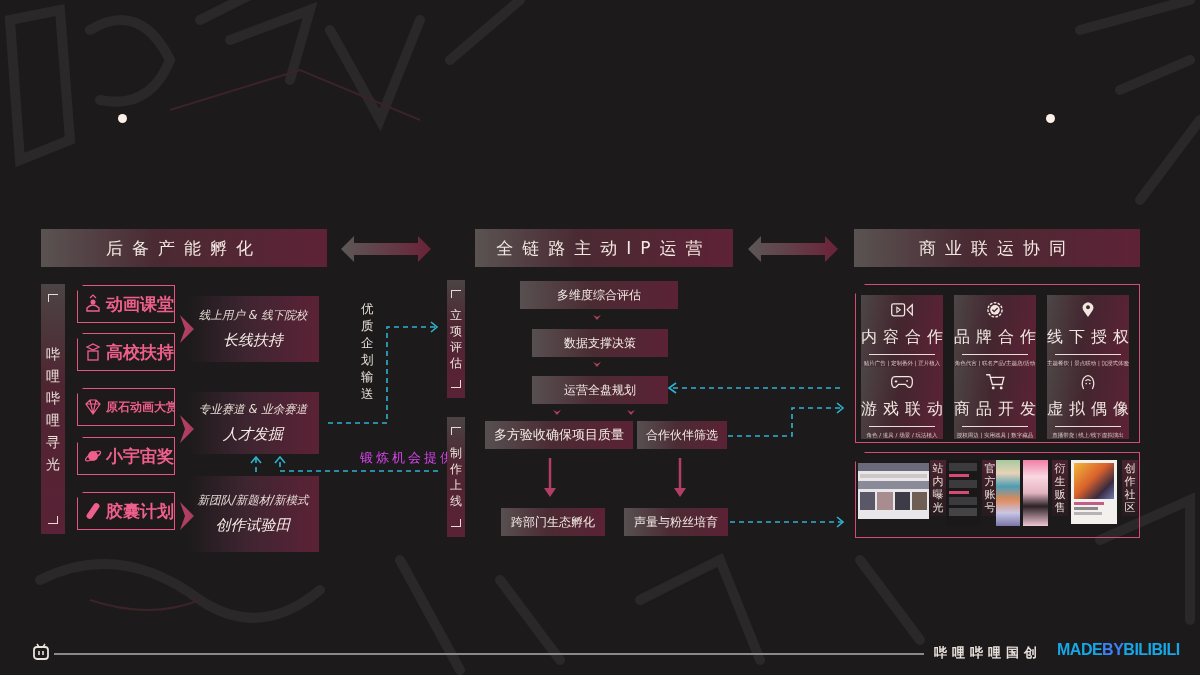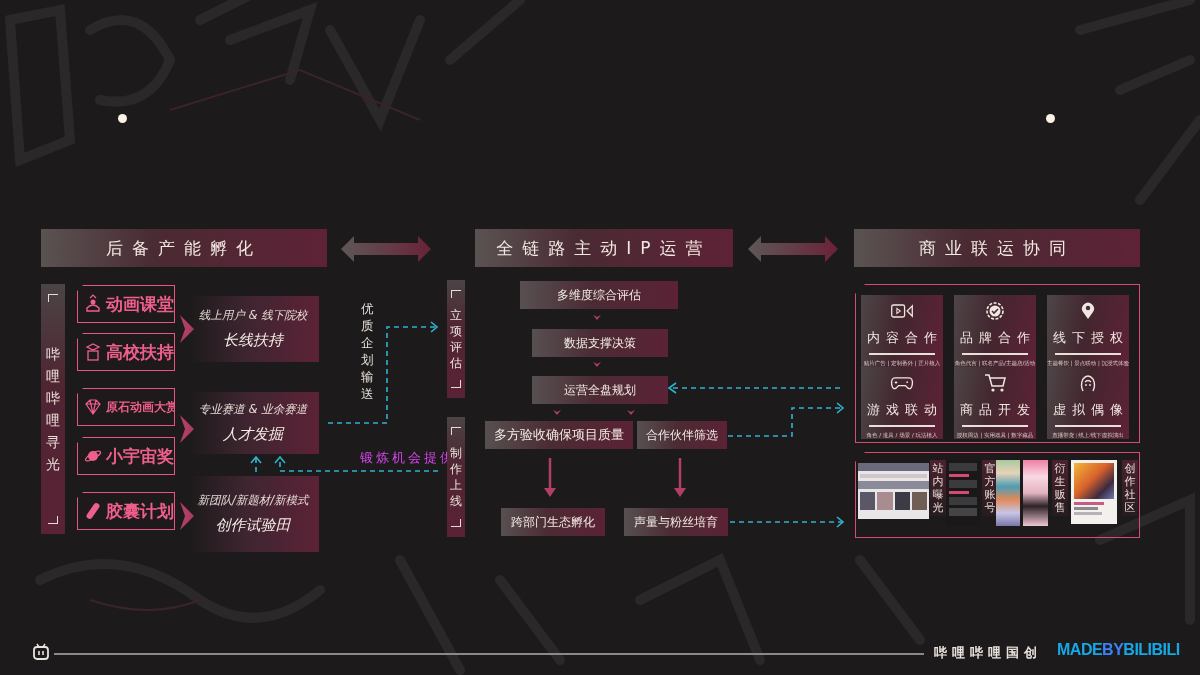--- a/index.html
+++ b/index.html
@@ -76,21 +76,21 @@
   }
 
   
   .card {
     position: absolute; width: 82px; height: 72px;
     background: linear-gradient(90deg, #4a4344 0%, #46283 0%, #3f2730 40%, #5e2236 100%);
     background: linear-gradient(100deg, #4d4647 0%, #43262f 45%, #5e2236 100%);
     display: flex; flex-direction: column; align-items: center;
   }
   .card-icon { margin-top: 6px; width: 24px; height: 20px; }
-  .card-title { font-size: 13px; letter-spacing: 6px; margin-top: 8px; color: #f0e7e1; white-space: nowrap; padding-left: 6px; }
+  .card-title { font-size: 16px; letter-spacing: 6px; margin-top: 8px; color: #f0e7e1; white-space: nowrap; padding-left: 6px; }
   .card-line { width: 66px; height: 1.5px; background: #e9dfd9; margin-top: 6px; }
   .card-sub { font-size: 5.5px; color: #d8cec8; margin-top: 5px; white-space: nowrap; }
 
   .frame {
     position: absolute; border: 1.5px solid #d84a76;
     clip-path: polygon(10px 0, 100% 0, 100% 100%, 0 100%, 0 10px);
   }
 
   .thumb { position: absolute; overflow: hidden; }
   .vtag {

